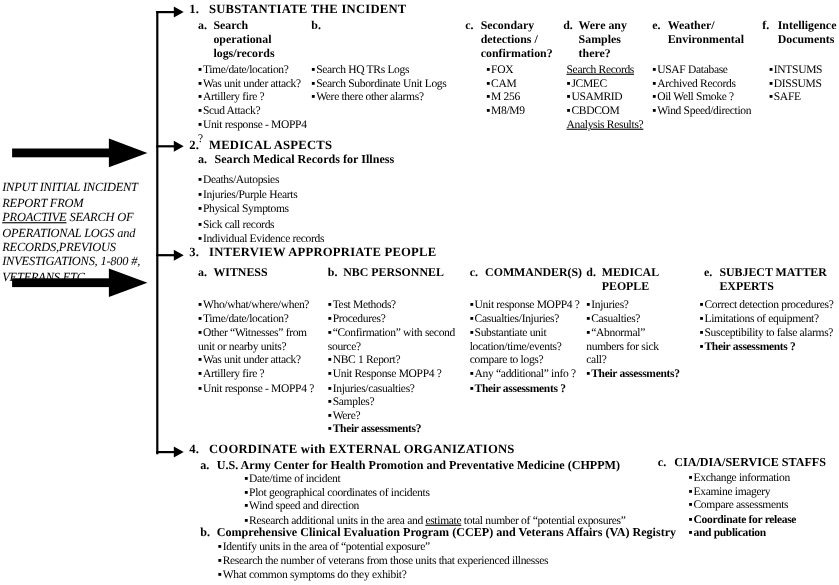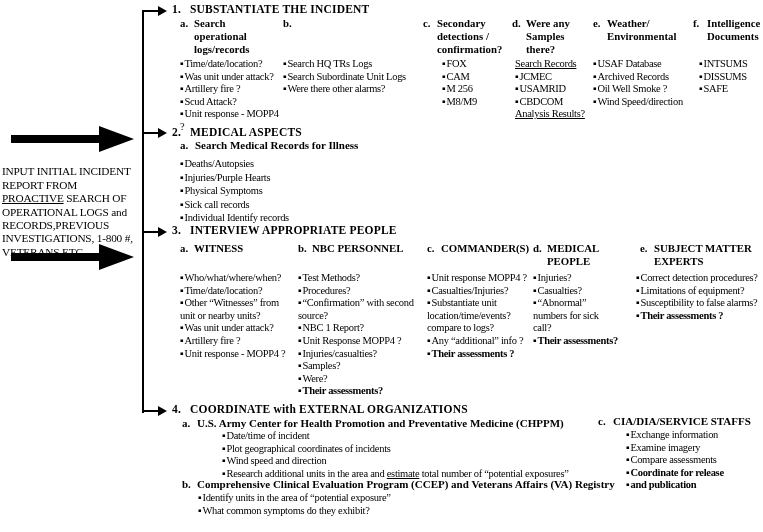--- a/index.html
+++ b/index.html
@@ -10,21 +10,21 @@
   .vline{position:absolute;left:142px;top:10px;width:2px;height:403px;background:#000;}
   .branch{position:absolute;left:142px;width:17px;height:2px;background:#000;}
   .branch .ah{position:absolute;left:16px;top:-4px;width:0;height:0;
     border-left:9px solid #000;border-top:5px solid transparent;border-bottom:5px solid transparent;}
   
   .bigarrow{position:absolute;width:124px;height:25px;}
   .bigarrow .shaft{position:absolute;left:0;top:9px;width:90px;height:8px;background:#000;}
   .bigarrow .head{position:absolute;left:88px;top:0;width:0;height:0;
     border-left:35px solid #000;border-top:13px solid transparent;border-bottom:13px solid transparent;}
   
-  .note{font-size:11.3px;line-height:13.4px;white-space:pre-line;letter-spacing:-0.2px;}
+  .note{font-size:11.3px;line-height:13.4px;white-space:pre-line;letter-spacing:-0.2px;font-style:italic;}
   .sec-title{font-weight:bold;font-size:11.5px;white-space:nowrap;display:flex;letter-spacing:0.2px;}
   .sec-title .num{width:18px;flex:none;}
   .col-h{font-weight:bold;font-size:10.8px;line-height:13px;display:flex;}
   .col-h .lt{width:14px;flex:none;}
   .col-h .tt{white-space:pre-line;}
   .sub-h{font-weight:bold;font-size:11px;line-height:13px;display:flex;white-space:nowrap;}
   .sub-h .lt{width:15px;flex:none;}
   .list .it{font-size:10.5px;line-height:12.6px;letter-spacing:-0.3px;}
   .it::before{content:"▪";margin-right:1px;}
   .it.nob::before{content:"";margin:0;}
@@ -149,21 +149,21 @@
   </div>
   <div class="abs sub-h" style="left:180px;top:139px">
     <span class="lt">a.</span>
     <span>Search Medical Records for Illness</span>
   </div>
   <div class="abs list" style="left:180px;top:157px;width:170px">
     <div class="it" style="line-height:13.5px">Deaths/Autopsies</div>
     <div class="it" style="line-height:13.5px">Injuries/Purple Hearts</div>
     <div class="it" style="line-height:13.5px">Physical Symptoms</div>
     <div class="it" style="line-height:13.5px">Sick call records</div>
-    <div class="it" style="line-height:13.5px">Individual Identify records</div>
+    <div class="it" style="line-height:13.5px">Individual Evidence records</div>
   </div>
 
   <div class="abs sec-title" style="left:172px;top:224px">
     <span class="num">3.</span>
     <span>INTERVIEW APPROPRIATE PEOPLE</span>
   </div>
 
   <div class="abs col-h" style="left:180px;top:242px;width:110px">
     <span class="lt">a.</span>
     <span class="tt">WITNESS</span>
@@ -241,20 +241,21 @@
     <div class="it">Wind speed and direction</div>
     <div class="it"><span>Research additional units in the area and </span><span class="u">estimate</span><span> total number of “potential exposures”</span></div>
   </div>
 
   <div class="abs sub-h" style="left:182px;top:478px">
     <span class="lt">b.</span>
     <span>Comprehensive Clinical Evaluation Program (CCEP) and Veterans Affairs (VA) Registry</span>
   </div>
   <div class="abs list" style="left:198px;top:492px;width:480px">
     <div class="it">Identify units in the area of “potential exposure”</div>
+    <div class="it">Research the number of veterans from those units that experienced illnesses</div>
     <div class="it">What common symptoms do they exhibit?</div>
   </div>
 
   <div class="abs sub-h" style="left:598px;top:415px">
     <span class="lt">c.</span>
     <span>CIA/DIA/SERVICE STAFFS</span>
   </div>
   <div class="abs list" style="left:626px;top:429px;width:135px">
     <div class="it">Exchange information</div>
     <div class="it">Examine imagery</div>

